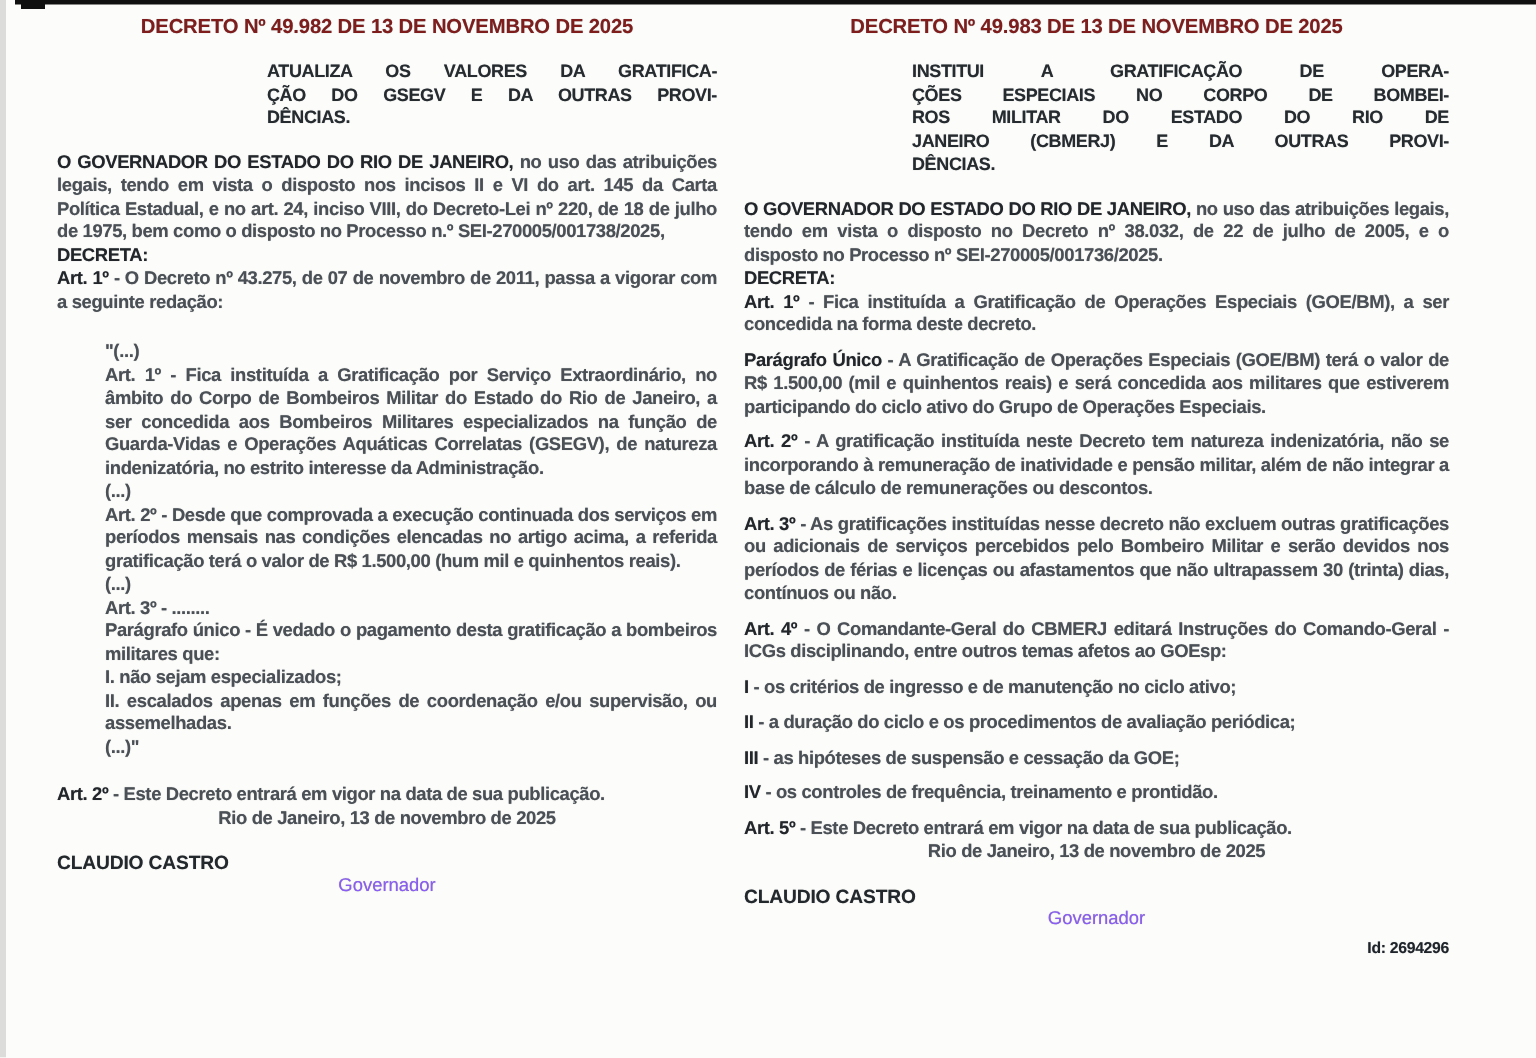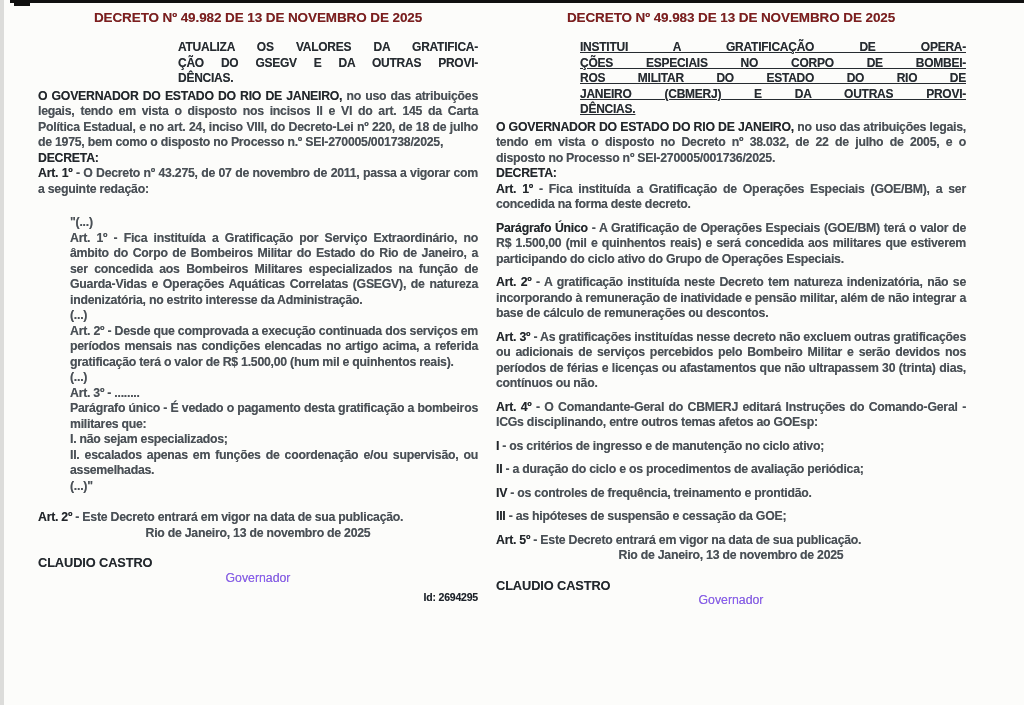--- a/index.html
+++ b/index.html
@@ -21,25 +21,25 @@
   .decree-title {
     margin:10px 0 0 0; text-align:center;
     font-size:13.5px; font-weight:700; color:#7f1d1d;
     letter-spacing:-0.1px; line-height:16px;
   }
   .decree-subtitle {
     margin-top:14px; font-weight:700; color:#262b30;
     font-size:12px; line-height:15.5px; letter-spacing:-0.25px;
   }
   .col-0 .decree-subtitle { margin-left:140px; }
-  .col-1 .decree-subtitle { margin-left:84px;text-decoration:underline; }
+  .col-1 .decree-subtitle { margin-left:112px; }
   .decree-subtitle div { text-align:justify; }
   .decree-subtitle div:not(:last-child) { text-align-last:justify; }
 
-  .decree-body { margin-top:2px; font-size:12.3px; line-height:15.5px; letter-spacing:-0.25px; }
+  .decree-body { margin-top:14px; font-size:12.3px; line-height:15.5px; letter-spacing:-0.25px; }
   .para { margin:0; text-align:justify; font-weight:700; color:#4a5056; }
   .para.gap { margin-top:8px; }
   .lead { color:#22262a; }
   .quote { margin:18px 0 16px 32px; }
   .quote .qline { text-align:justify; font-weight:700; color:#4a5056; }
   .center-line { text-align:center; font-weight:700; color:#4a5056; }
 
   .sig-name { margin-top:14px; text-align:left; font-size:12.8px; font-weight:700; color:#23282d; line-height:15.5px; letter-spacing:-0.1px; }
   .sig-role { text-align:center; font-size:12.3px; font-weight:400; color:#8b5cf6; line-height:15.5px; }
   .doc-id { margin-top:5px; text-align:right; font-size:10.5px; font-weight:700; color:#1f242b; letter-spacing:-0.2px; }
@@ -72,21 +72,20 @@
         <div class="qline">Parágrafo único - É vedado o pagamento desta gratificação a bombeiros militares que:</div>
         <div class="qline">I. não sejam especializados;</div>
         <div class="qline">II. escalados apenas em funções de coordenação e/ou supervisão, ou assemelhadas.</div>
         <div class="qline">(...)"</div>
       </div>
       <p class="para gap"><span class="lead">Art. 2º</span><span> - Este Decreto entrará em vigor na data de sua publicação.</span></p>
       <div class="center-line">Rio de Janeiro, 13 de novembro de 2025</div>
     </div>
   <div class="sig-name">CLAUDIO CASTRO</div>
   <div class="sig-role">Governador</div>
-  <div class="doc-id">Id: 2694295</div>
 </section>
 
 <section class="col col-1">
   <h1 class="decree-title">DECRETO Nº 49.983 DE 13 DE NOVEMBRO DE 2025</h1>
   <div class="decree-subtitle">
       <div>INSTITUI A GRATIFICAÇÃO DE OPERA-</div>
       <div>ÇÕES ESPECIAIS NO CORPO DE BOMBEI-</div>
       <div>ROS MILITAR DO ESTADO DO RIO DE</div>
       <div>JANEIRO (CBMERJ) E DA OUTRAS PROVI-</div>
       <div>DÊNCIAS.</div>
@@ -94,20 +93,21 @@
   <div class="decree-body">
       <p class="para"><span class="lead">O GOVERNADOR DO ESTADO DO RIO DE JANEIRO,</span><span> no uso das atribuições legais, tendo em vista o disposto no Decreto nº 38.032, de 22 de julho de 2005, e o disposto no Processo nº SEI-270005/001736/2025.</span></p>
       <p class="para"><span class="lead">DECRETA:</span><span></span></p>
       <p class="para"><span class="lead">Art. 1º</span><span> - Fica instituída a Gratificação de Operações Especiais (GOE/BM), a ser concedida na forma deste decreto.</span></p>
       <p class="para gap"><span class="lead">Parágrafo Único</span><span> - A Gratificação de Operações Especiais (GOE/BM) terá o valor de R$ 1.500,00 (mil e quinhentos reais) e será concedida aos militares que estiverem participando do ciclo ativo do Grupo de Operações Especiais.</span></p>
       <p class="para gap"><span class="lead">Art. 2º</span><span> - A gratificação instituída neste Decreto tem natureza indenizatória, não se incorporando à remuneração de inatividade e pensão militar, além de não integrar a base de cálculo de remunerações ou descontos.</span></p>
       <p class="para gap"><span class="lead">Art. 3º</span><span> - As gratificações instituídas nesse decreto não excluem outras gratificações ou adicionais de serviços percebidos pelo Bombeiro Militar e serão devidos nos períodos de férias e licenças ou afastamentos que não ultrapassem 30 (trinta) dias, contínuos ou não.</span></p>
       <p class="para gap"><span class="lead">Art. 4º</span><span> - O Comandante-Geral do CBMERJ editará Instruções do Comando-Geral - ICGs disciplinando, entre outros temas afetos ao GOEsp:</span></p>
       <p class="para gap"><span class="lead">I</span><span> - os critérios de ingresso e de manutenção no ciclo ativo;</span></p>
       <p class="para gap"><span class="lead">II</span><span> - a duração do ciclo e os procedimentos de avaliação periódica;</span></p>
+      <p class="para gap"><span class="lead">III</span><span> - as hipóteses de suspensão e cessação da GOE;</span></p>
       <p class="para gap"><span class="lead">IV</span><span> - os controles de frequência, treinamento e prontidão.</span></p>
-      <p class="para gap"><span class="lead">III</span><span> - as hipóteses de suspensão e cessação da GOE;</span></p>
       <p class="para gap"><span class="lead">Art. 5º</span><span> - Este Decreto entrará em vigor na data de sua publicação.</span></p>
       <div class="center-line">Rio de Janeiro, 13 de novembro de 2025</div>
     </div>
   <div class="sig-name">CLAUDIO CASTRO</div>
   <div class="sig-role">Governador</div>
+  <div class="doc-id">Id: 2694296</div>
 </section>
 
 </body></html>

